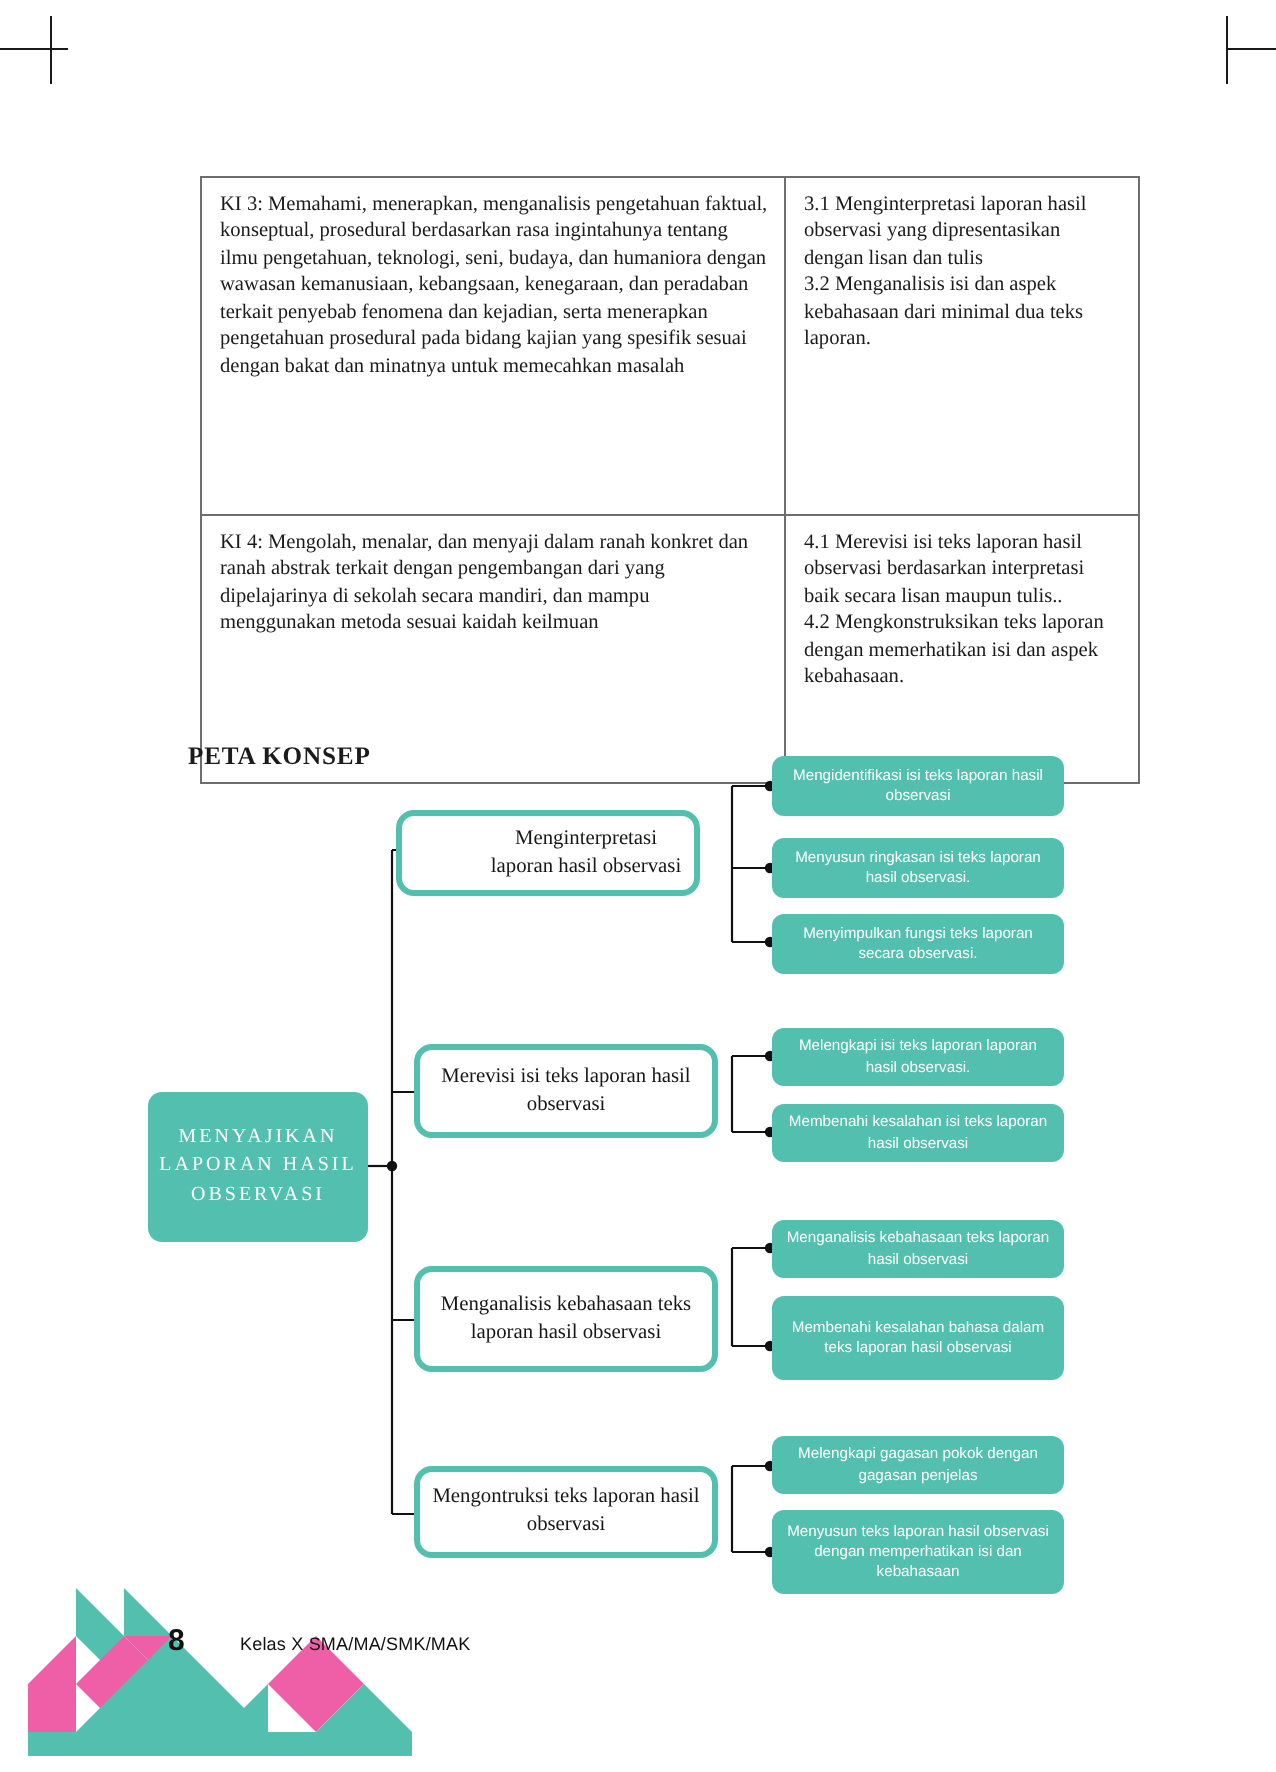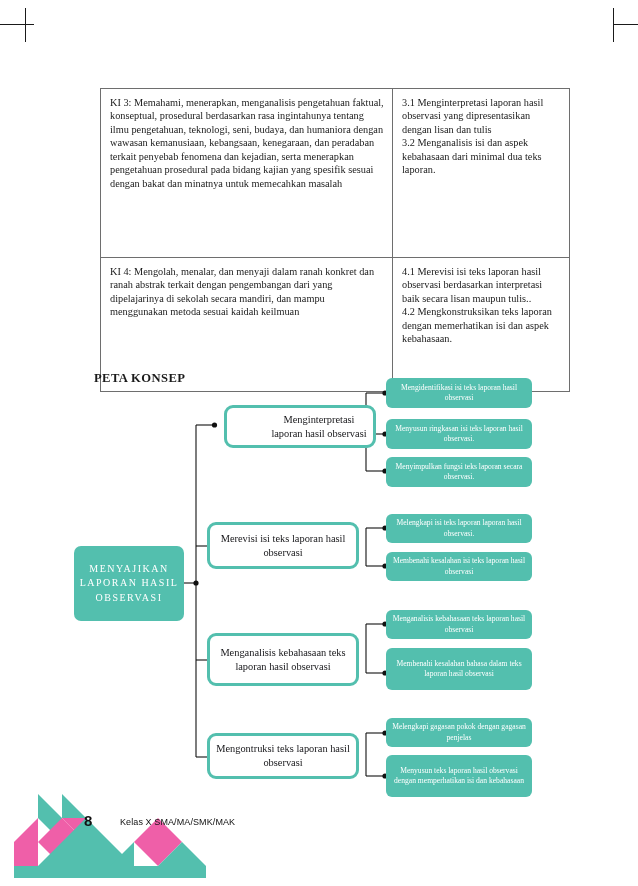--- a/index.html
+++ b/index.html
@@ -93,21 +93,21 @@
     width:146px;
     background:#53bfae;
     border-radius:6px;
     display:flex;align-items:center;justify-content:center;
     text-align:center;
     color:#ffffff;
     font-size:7.6px;
     line-height:1.35;
     padding:3px 6px;
     box-sizing:border-box;
-    font-family:Liberation Serif, serif;
+    font-family:Liberation Sans, sans-serif;
   }
 
   
   .footer-art{position:absolute;left:0;top:790px;width:250px;height:96px;}
   .page-num{
     position:absolute;
     left:84px; top:812px;
     font-size:15px;
     font-weight:bold;
     color:#111111;
@@ -218,21 +218,21 @@
         <line x1="366" y1="776" x2="386" y2="776"></line>
       </g>
       <g fill="#111111">
         <circle cx="385" cy="733" r="2.6"></circle>
         <circle cx="385" cy="776" r="2.6"></circle>
       </g>
     </svg>
 
     <div class="root-box">MENYAJIKAN LAPORAN HASIL OBSERVASI</div>
 
-    <div class="mid-box" style="left:224px;top:405px;height:43px;padding-left:43px;">Menginterpretasi laporan hasil observasi</div>
+    <div class="mid-box" style="left:198px;top:405px;height:43px;padding-left:43px;">Menginterpretasi laporan hasil observasi</div>
     <div class="mid-box" style="left:207px;top:522px;height:47px;">Merevisi isi teks laporan hasil observasi</div>
     <div class="mid-box" style="left:207px;top:633px;height:53px;">Menganalisis kebahasaan teks laporan hasil observasi</div>
     <div class="mid-box" style="left:207px;top:733px;height:46px;">Mengontruksi teks laporan hasil observasi</div>
 
     <div class="leaf-box" style="left:386px;top:378px;height:30px;">Mengidentifikasi isi teks laporan hasil observasi</div>
     <div class="leaf-box" style="left:386px;top:419px;height:30px;">Menyusun ringkasan isi teks laporan hasil observasi.</div>
     <div class="leaf-box" style="left:386px;top:457px;height:30px;">Menyimpulkan fungsi teks laporan secara observasi.</div>
 
     <div class="leaf-box" style="left:386px;top:514px;height:29px;">Melengkapi isi  teks laporan laporan hasil observasi.</div>
     <div class="leaf-box" style="left:386px;top:552px;height:29px;">Membenahi kesalahan isi teks laporan hasil observasi</div>

